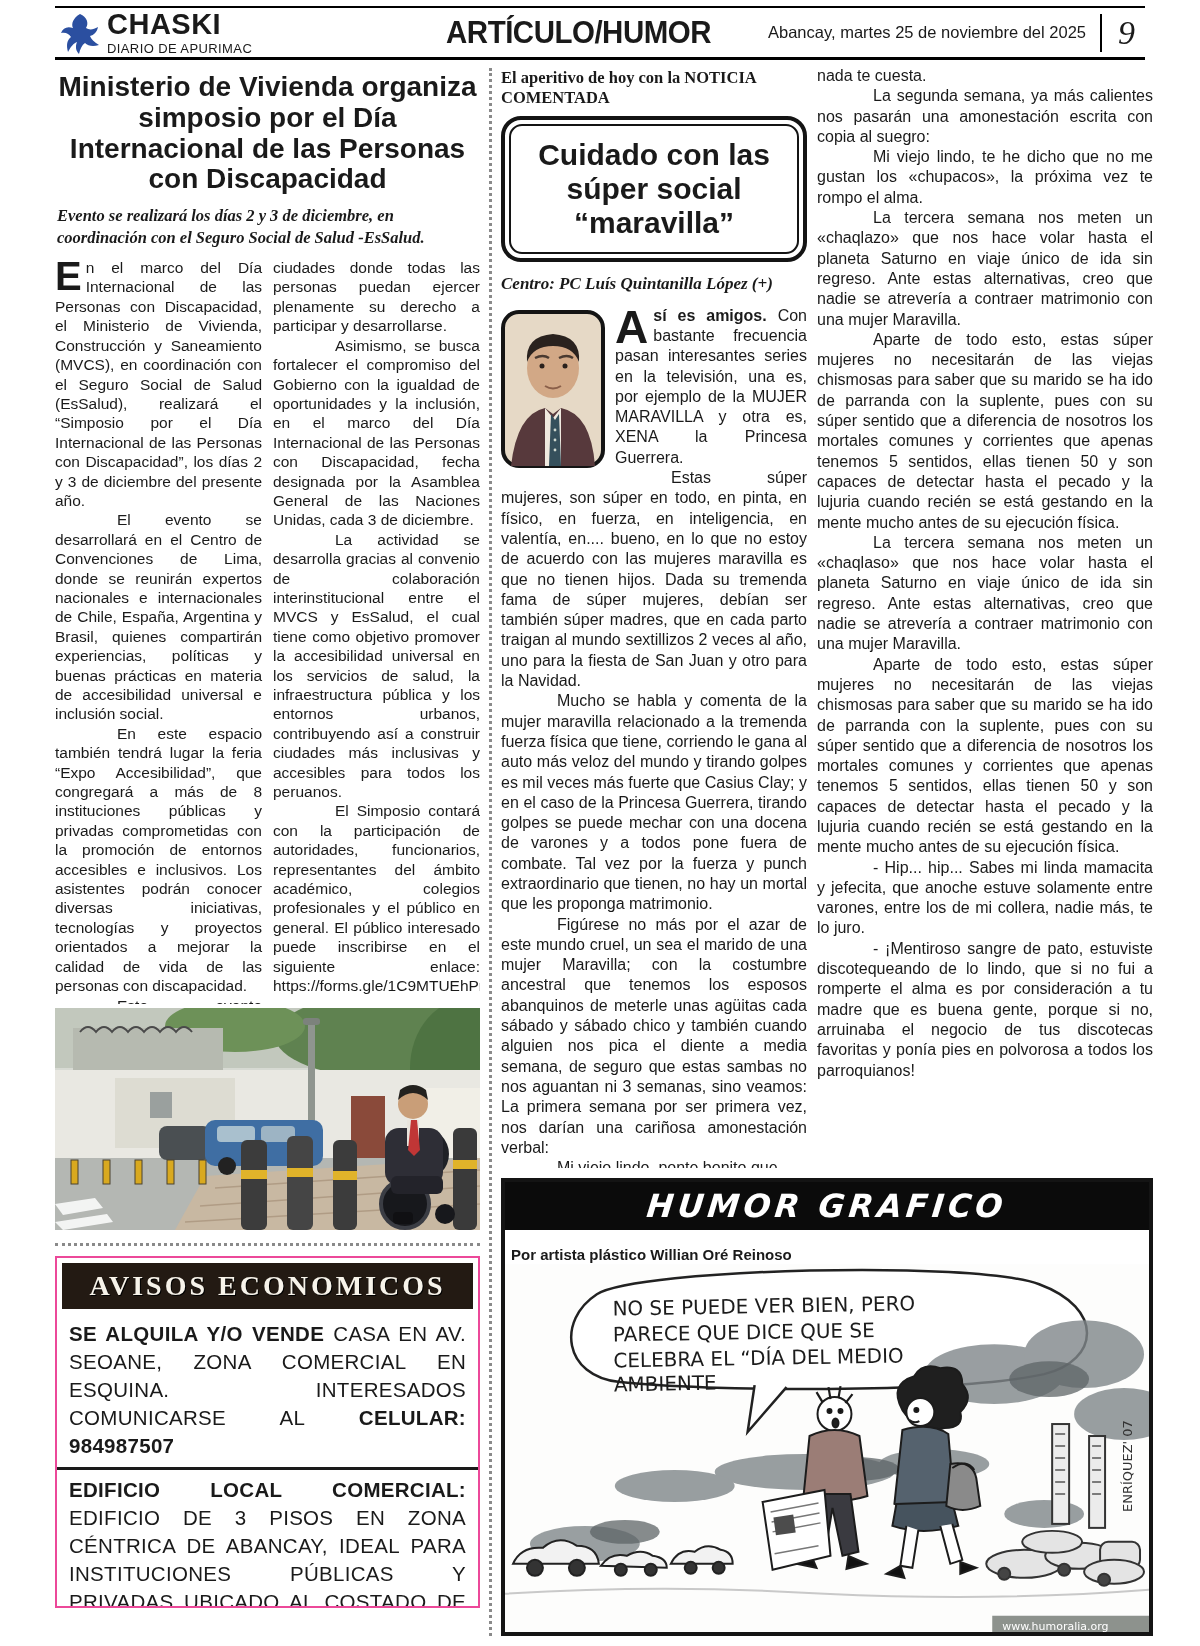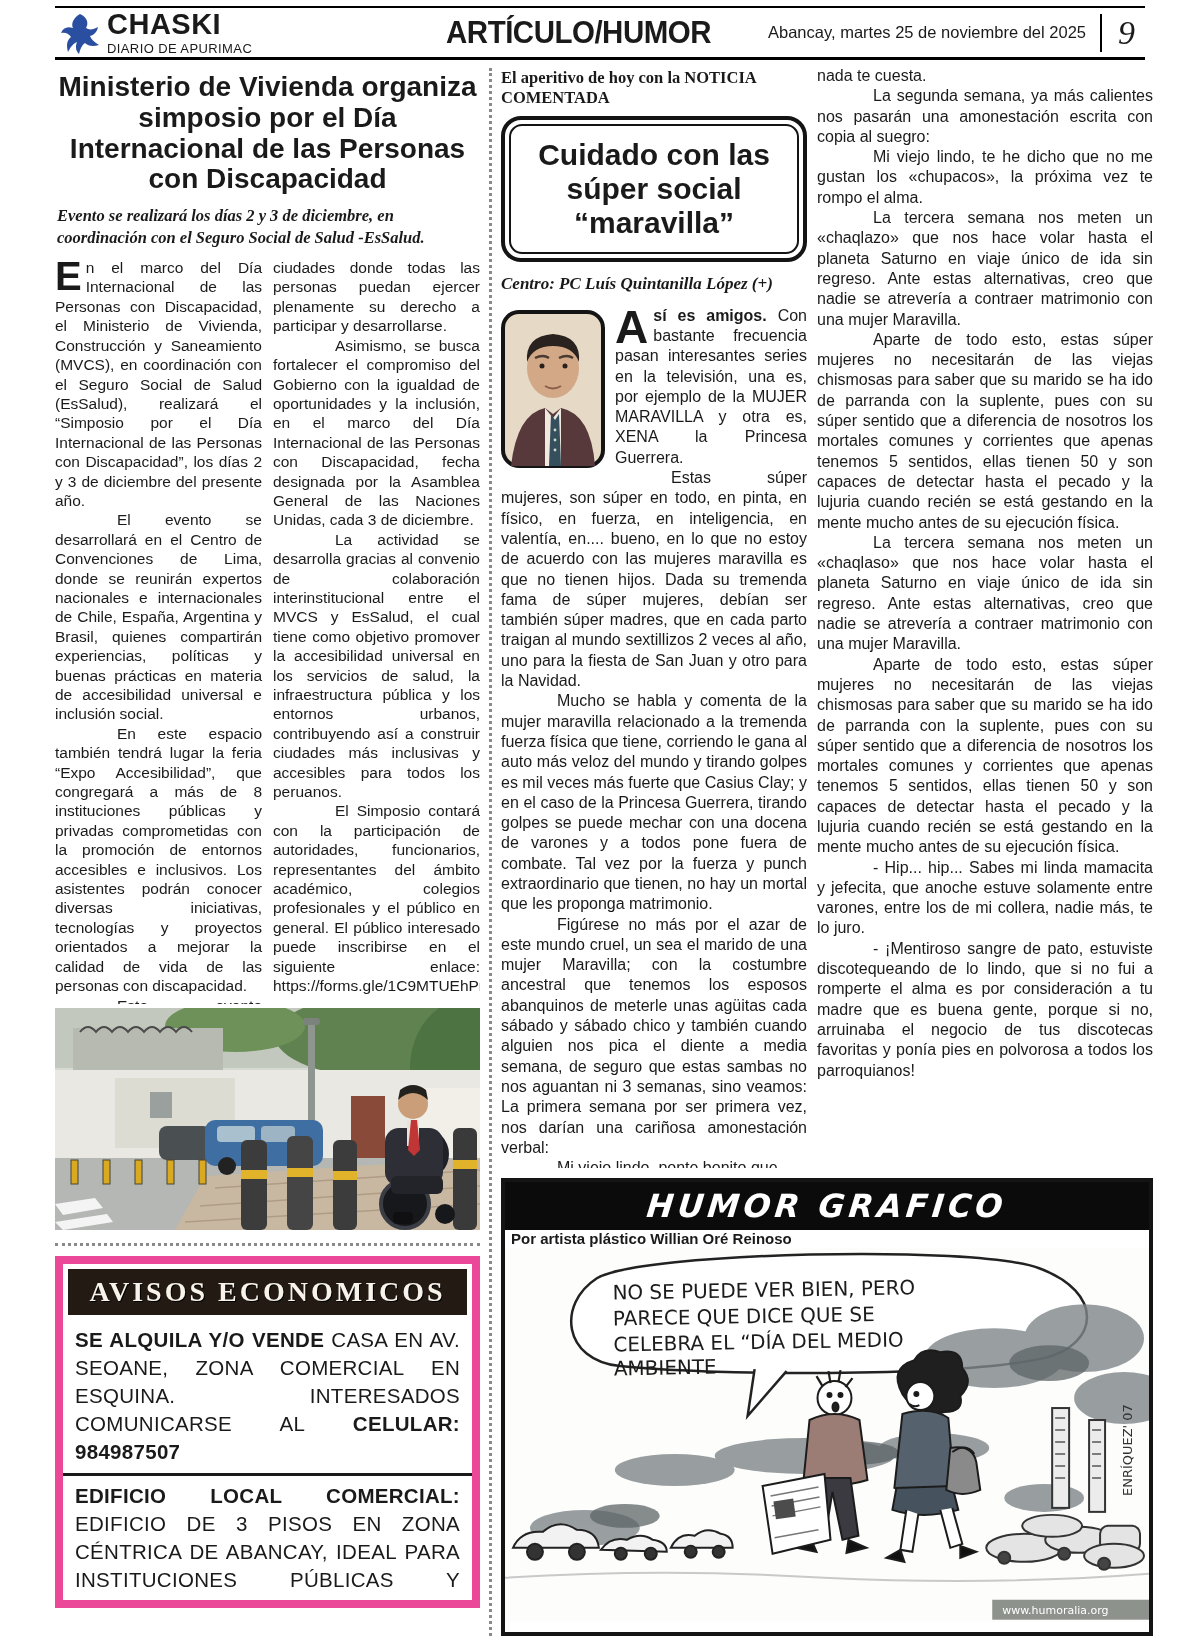--- a/index.html
+++ b/index.html
@@ -57,21 +57,21 @@
     text-indent:62px; hyphens:auto; -webkit-hyphens:auto;
   }
   .bp.noind { text-indent:0; }
   .dropcap {
     float:left; font-weight:800; font-size:40px; line-height:32px;
     padding:2px 4px 0 0;
   }
   .la-photo { display:block; width:425px; height:222px; margin-top:4px; }
   .h-dotline { border-top:3px dotted #8a8a8a; margin:13px 0 10px; }
   
-  .avisos { border:8px solid #ec4899; height:352px; overflow:hidden; background:#fff; }
+  .avisos { border:2px solid #ec4899; height:352px; overflow:hidden; background:#fff; }
   .avisos-band { background:#231a13; margin:5px; padding:7px 4px; text-align:center; }
   .avisos-title {
     font-family:"Liberation Serif", serif; font-weight:700;
     font-size:28px; letter-spacing:3px; color:#f7f3ea;
     text-shadow:1px 1px 0 #000;
   }
   .ad {
     padding:6px 12px 8px; font-size:20.5px; line-height:1.36;
     text-align:justify; letter-spacing:.3px;
   }
@@ -111,21 +111,21 @@
   
   .humor { margin-top:10px; border:4px solid #141414; height:458px; overflow:hidden; }
   .humor-banner {
     background:#0b0b0b; height:48px;
     display:flex; align-items:center; justify-content:center;
   }
   .humor-title {
     font-family:"DejaVu Sans", sans-serif; font-style:italic; font-weight:800;
     font-size:32px; color:#fff; letter-spacing:4px; transform:skewX(-6deg);
   }
-  .humor-credit { font-size:15px; font-weight:800; padding:0 6px 1px; }
+  .humor-credit { font-size:15px; font-weight:800; padding:16px 6px 1px; }
   .cartoon { display:block; width:100%; height:374px; }
   .bubble-txt { font-family:"DejaVu Sans", sans-serif; font-size:20px; fill:#1c1c1c; }
   .wm-txt { font-family:"DejaVu Sans", sans-serif; font-size:11px; fill:#fff; }
   .sig-txt { font-family:"DejaVu Sans", sans-serif; font-size:13px; fill:#333; }
 </style>
 </head>
 <body>
 
 <div class="page">
 

